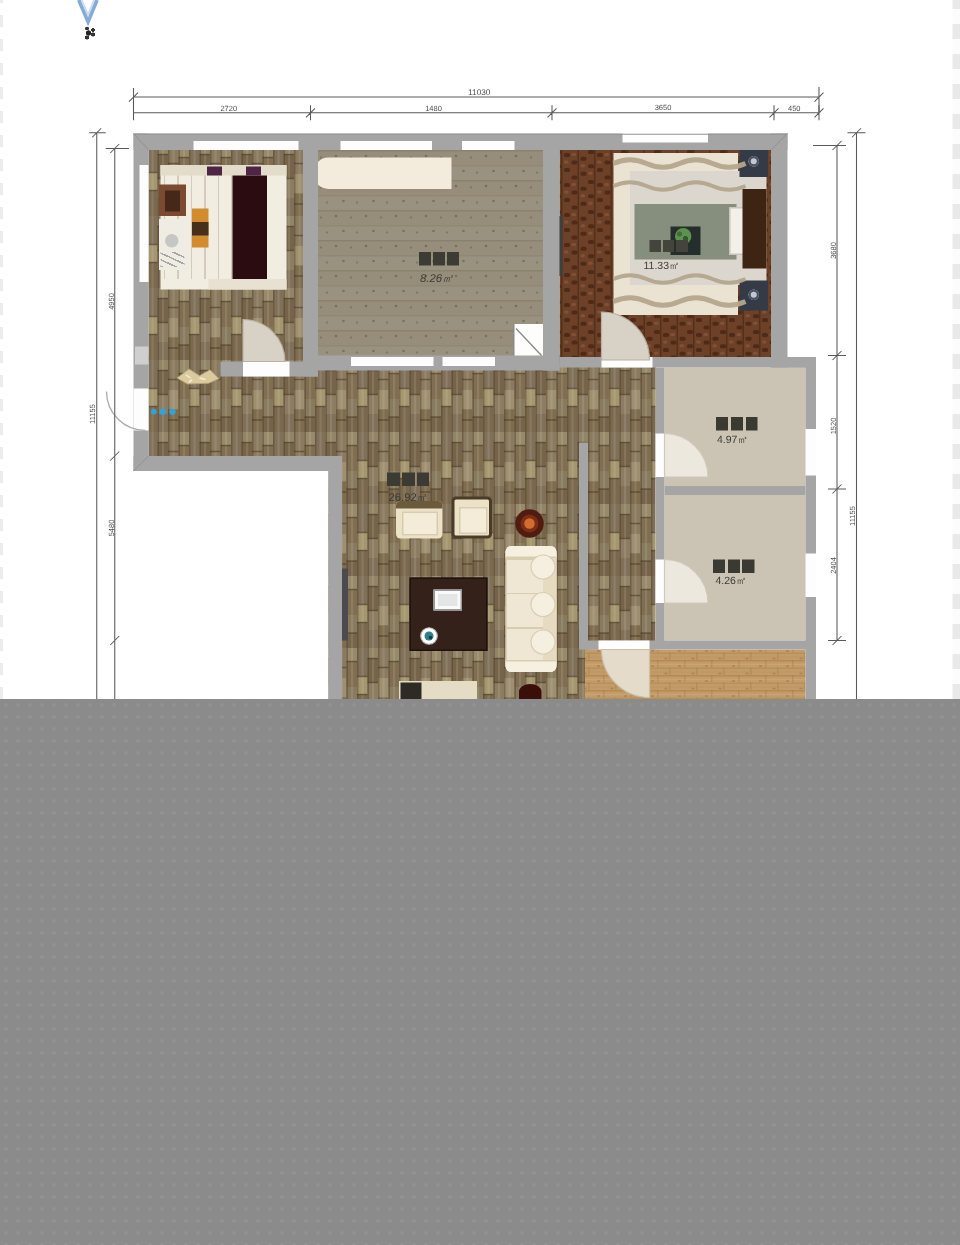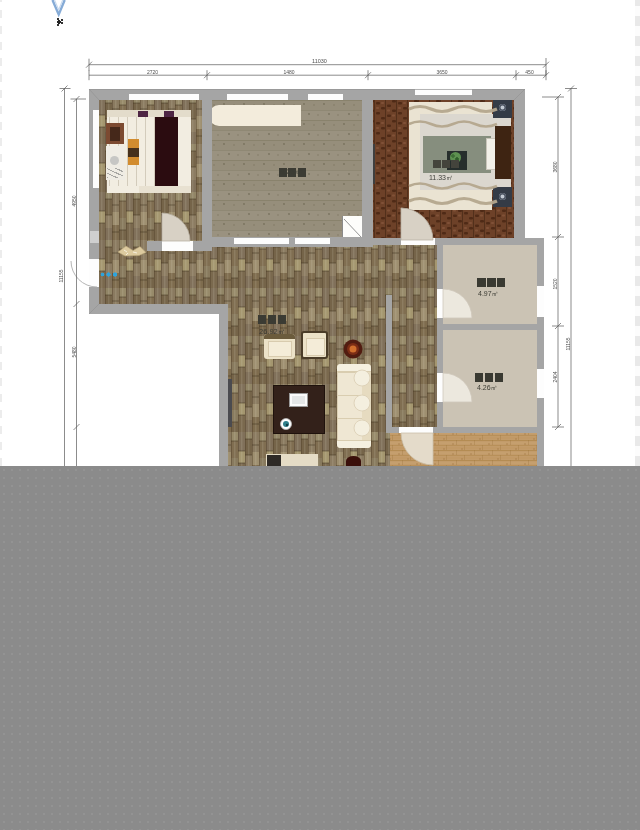--- a/index.html
+++ b/index.html
@@ -370,21 +370,21 @@
 radial-gradient(circle at 6px 6px,#333 1.2px,rgba(0,0,0,0) 1.5px),
 radial-gradient(circle at 2px 8px,#333 1.2px,rgba(0,0,0,0) 1.5px);"></div>
 
 <div class="abs" style="left:100px;top:271.5px;width:19px;height:5px;background:
 radial-gradient(circle at 2.5px 2.5px,#2ea3dc 1.7px,rgba(0,0,0,0) 2.1px),
 radial-gradient(circle at 8.5px 2.5px,#2ea3dc 1.9px,rgba(0,0,0,0) 2.3px),
 radial-gradient(circle at 15px 2.5px,#2ea3dc 1.9px,rgba(0,0,0,0) 2.3px);"></div>
 
 <div class="cjk" style="left:279px;top:168px;width:27px;height:9px;background:repeating-linear-gradient(90deg,#3c3c34 0 8px,rgba(0,0,0,0) 8px 9.5px);"></div>
 
-<div class="cjk" style="left:280px;top:168px;width:25px;height:7px;color:#3c3c34;font-size:7.5px;line-height:7px;letter-spacing:0;font-style:italic;">8.26㎡</div>
+<div class="cjk" style="left:280px;top:182px;width:25px;height:7px;color:#3c3c34;font-size:7.5px;line-height:7px;letter-spacing:0;font-style:italic;">8.26㎡</div>
 
 <div class="cjk" style="left:433px;top:160px;width:26px;height:8px;background:repeating-linear-gradient(90deg,#44443c 0 7.5px,rgba(0,0,0,0) 7.5px 9px);"></div>
 
 <div class="cjk" style="left:429px;top:174px;width:32px;height:7px;color:#3f3f3a;font-size:7px;line-height:7px;">11.33㎡</div>
 
 <div class="cjk" style="left:258px;top:315px;width:28px;height:9px;background:repeating-linear-gradient(90deg,#3b3b33 0 8.5px,rgba(0,0,0,0) 8.5px 10px);"></div>
 
 <div class="cjk" style="left:259px;top:328px;width:40px;height:7px;color:#3c3c34;font-size:7.5px;line-height:7px;">26.92㎡</div>
 
 <div class="cjk" style="left:477px;top:278px;width:28px;height:9px;background:repeating-linear-gradient(90deg,#3a3a32 0 8.5px,rgba(0,0,0,0) 8.5px 10px);"></div>

